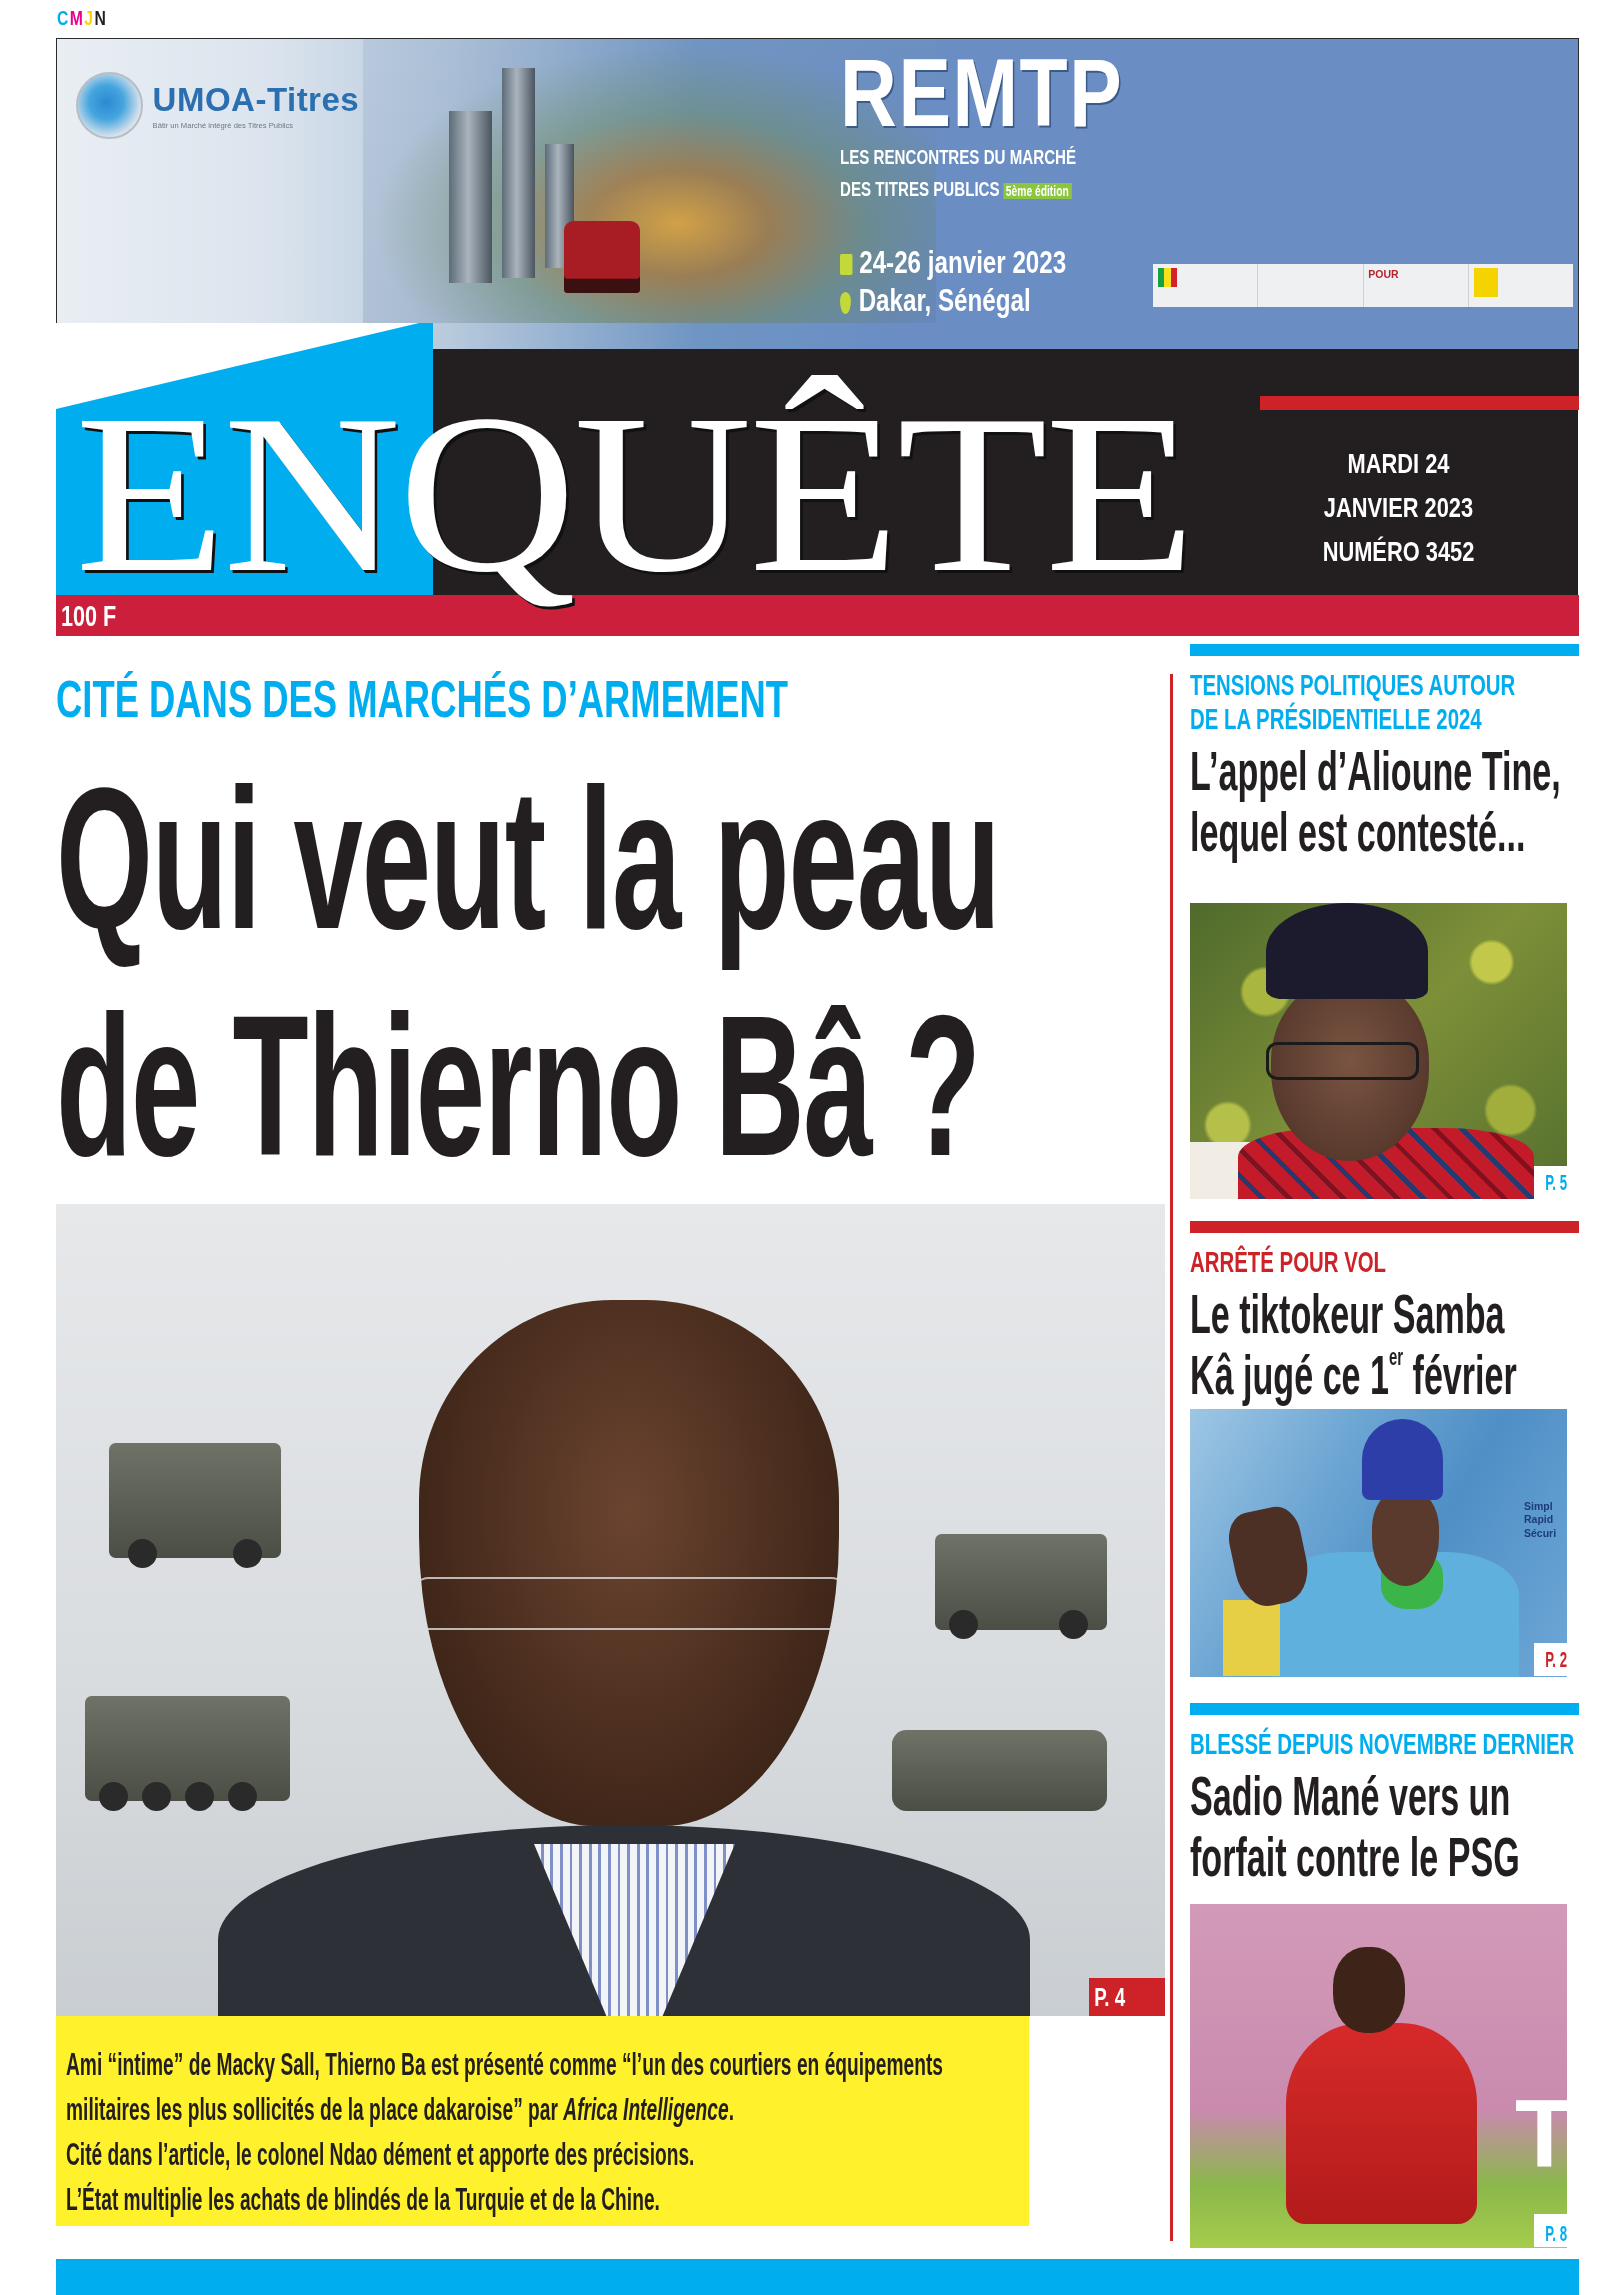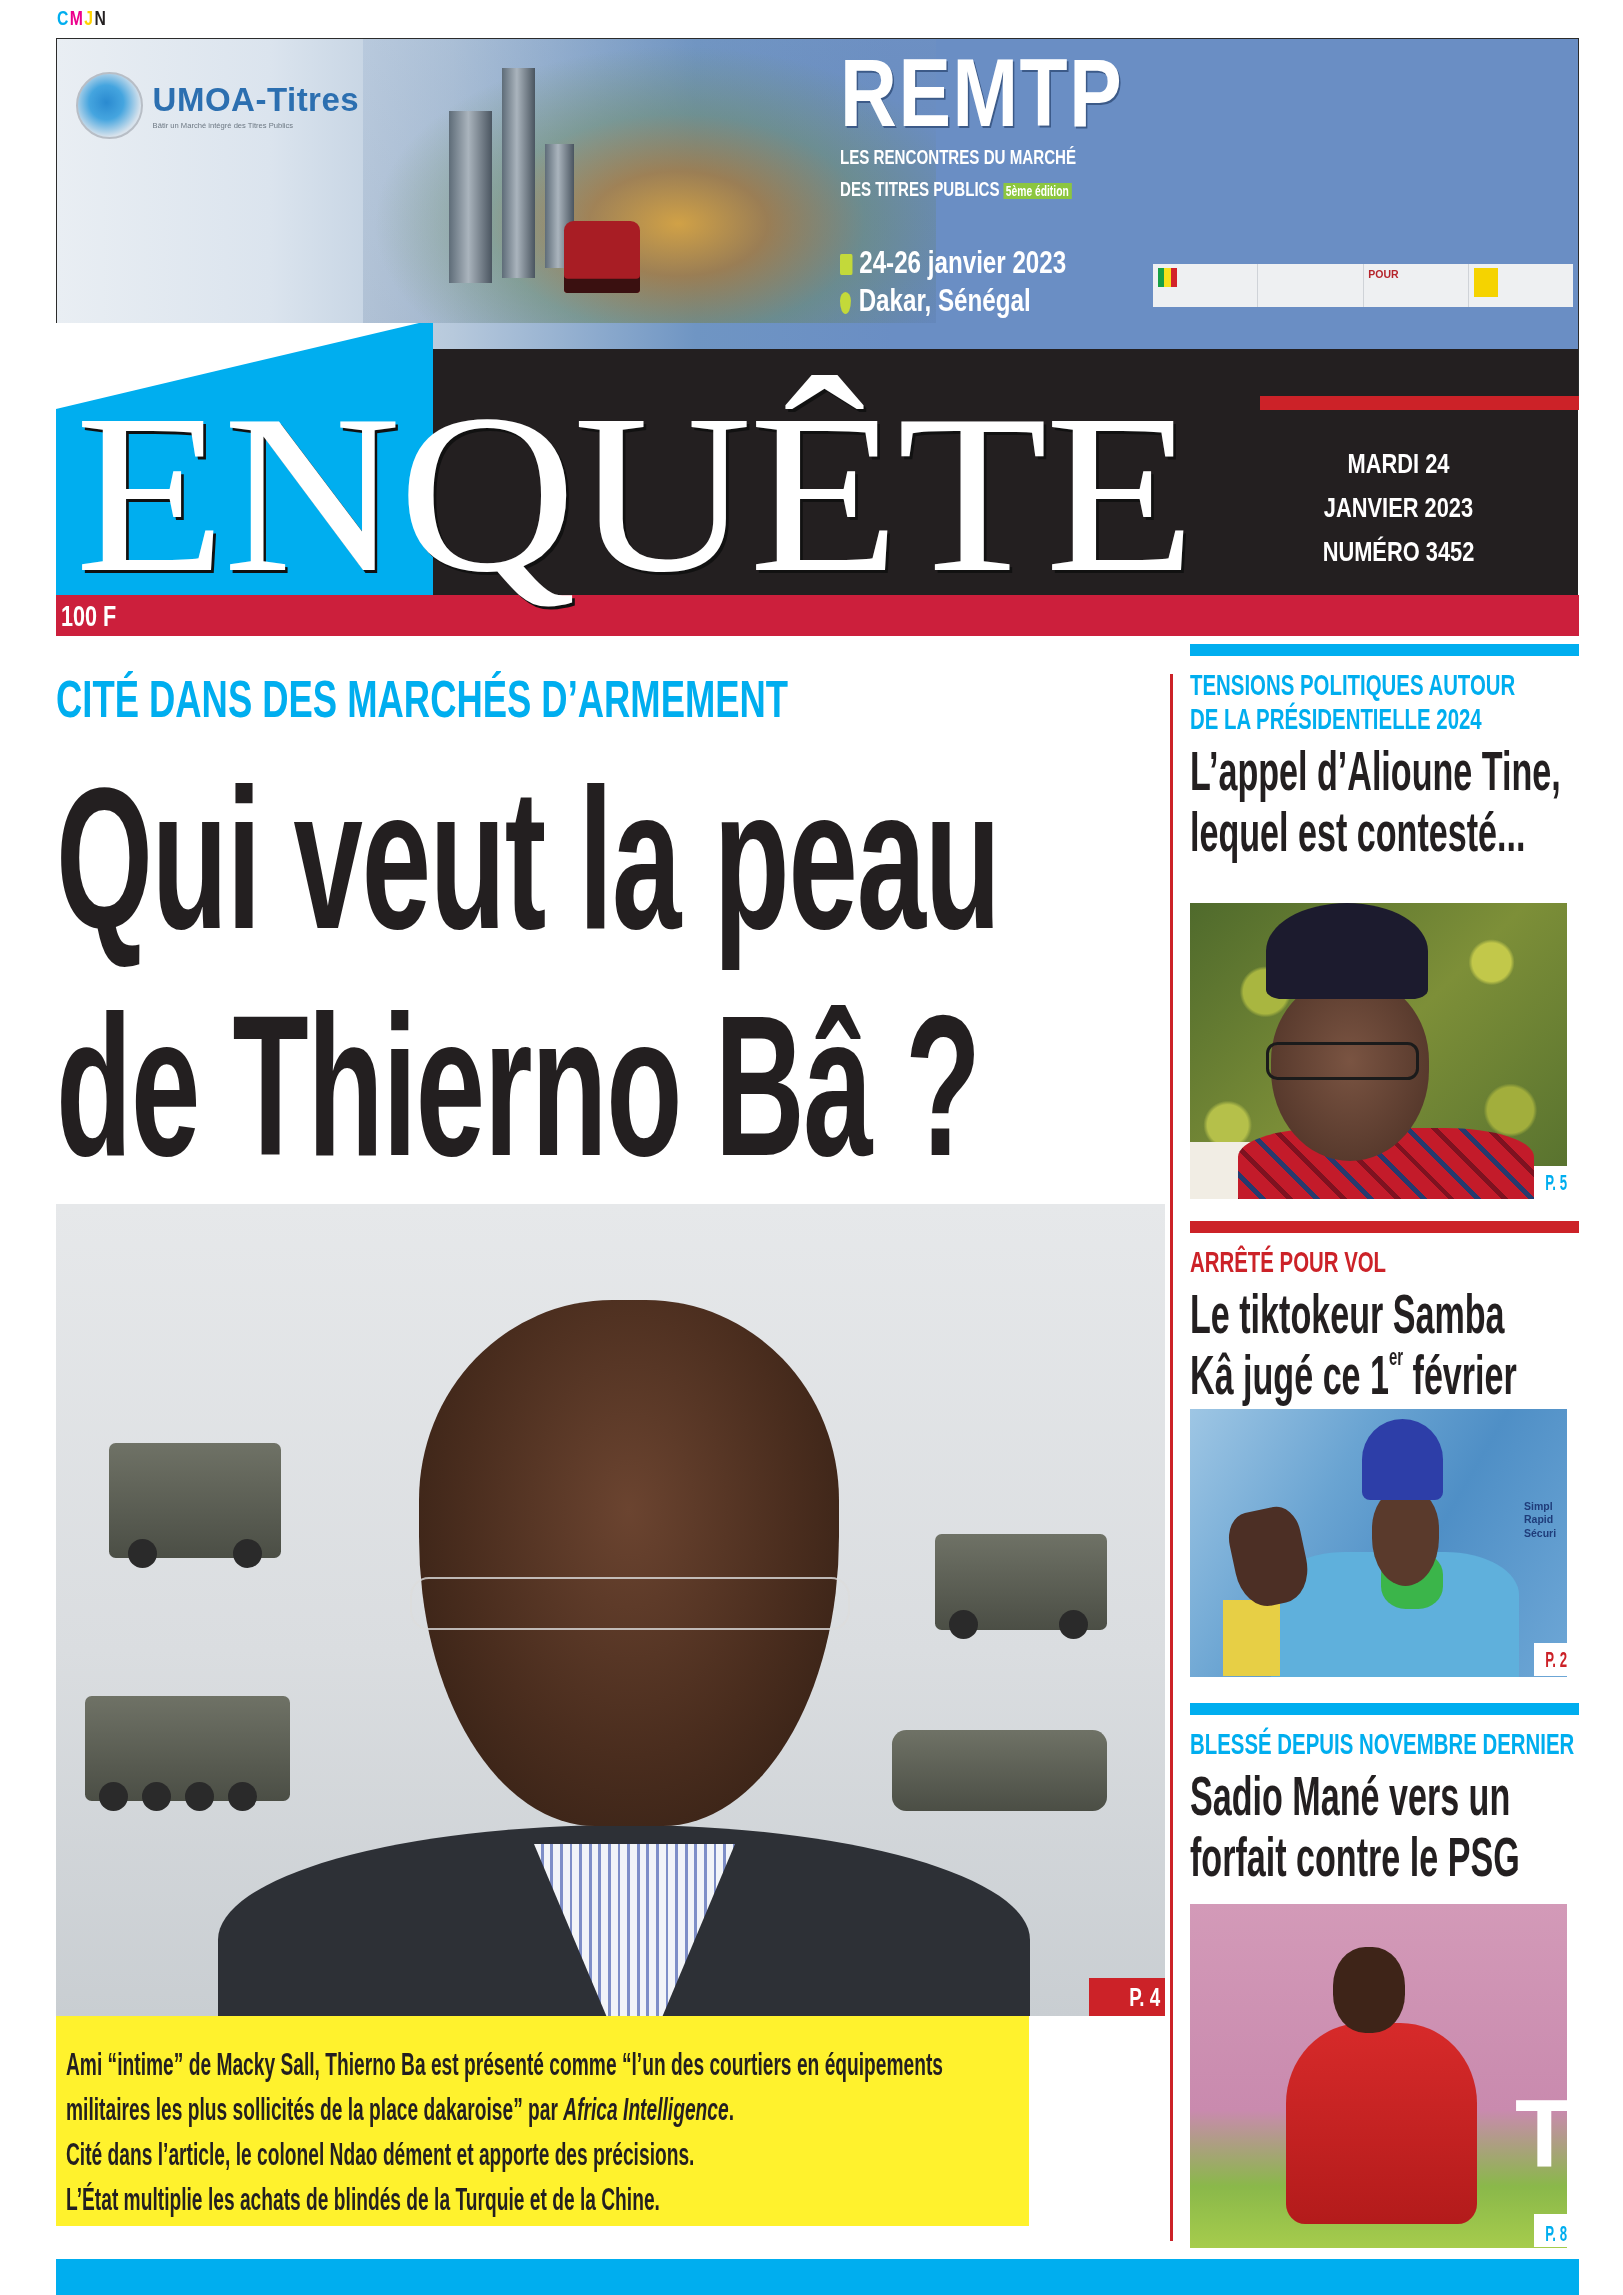--- a/index.html
+++ b/index.html
@@ -64,21 +64,21 @@
 
   .main-photo { left: 56px; top: 1204px; width: 1109px; height: 812px; overflow: hidden;
         background: linear-gradient(180deg, #e6e8ea 0%, #dadde0 55%, #c9ced2 100%); }
   .mp-head { position: absolute; left: 363px; top: 96px; width: 420px; height: 526px; border-radius: 46% 46% 42% 42% / 38% 38% 55% 55%;
         background: radial-gradient(ellipse at 50% 40%, #6b4430 0%, #4a2d1e 55%, #2e1c12 100%); }
   .mp-glasses { position: absolute; left: 354px; top: 373px; width: 440px; height: 53px; border: 2.9px solid rgba(220,220,220,0.8); border-radius: 19px; }
   .mp-suit { position: absolute; left: 162px; top: 621px; width: 812px; height: 287px; border-radius: 50% 50% 0 0 / 40% 40% 0 0; background: #2d3036; }
   .mp-shirt { position: absolute; left: 478px; top: 640px; width: 201px; height: 191px; background: repeating-linear-gradient(90deg, #f2f4f8 0 6.7px, #7f8fc8 6.7px 9.6px); clip-path: polygon(0 0, 100% 0, 60% 100%, 40% 100%); }
   .mp-vehicle { position: absolute; background: linear-gradient(180deg, #6f7266, #4b4e45); border-radius: 6.7px; }
   .mp-wheel { position: absolute; width: 29px; height: 29px; border-radius: 50%; background: #2a2a2a; }
-  .page-tag-red { position: absolute; right: 0; bottom: 0; width: 76px; height: 38px; background: #cc2228; color: #fff; font-weight: bold; font-size: 25px; display: flex; align-items: center; justify-content: flex-end; }
+  .page-tag-red { position: absolute; right: 0; bottom: 0; width: 76px; height: 38px; background: #cc2228; color: #fff; font-weight: bold; font-size: 25px; display: flex; align-items: center; justify-content: flex-start; }
   .page-tag-red span { transform: scaleX(0.75); display: inline-block; }
 
   .caption { left: 56px; top: 2016px; width: 973px; height: 210px; background: #fff22d; padding: 26px 9.6px 0 9.6px; }
   .caption p { font-weight: bold; font-size: 32px; line-height: 45px; color: #231f20; white-space: nowrap; transform: scaleX(0.6); transform-origin: left top; }
   .caption em { font-style: italic; }
 
   
   .side { left: 1190px; width: 389px; }
   .side-bar { height: 11.5px; width: 389px; }
   .side-kicker { font-weight: bold; font-size: 30px; line-height: 34px; white-space: nowrap; transform: scaleX(0.68); transform-origin: left top; margin-top: 12.4px; }

